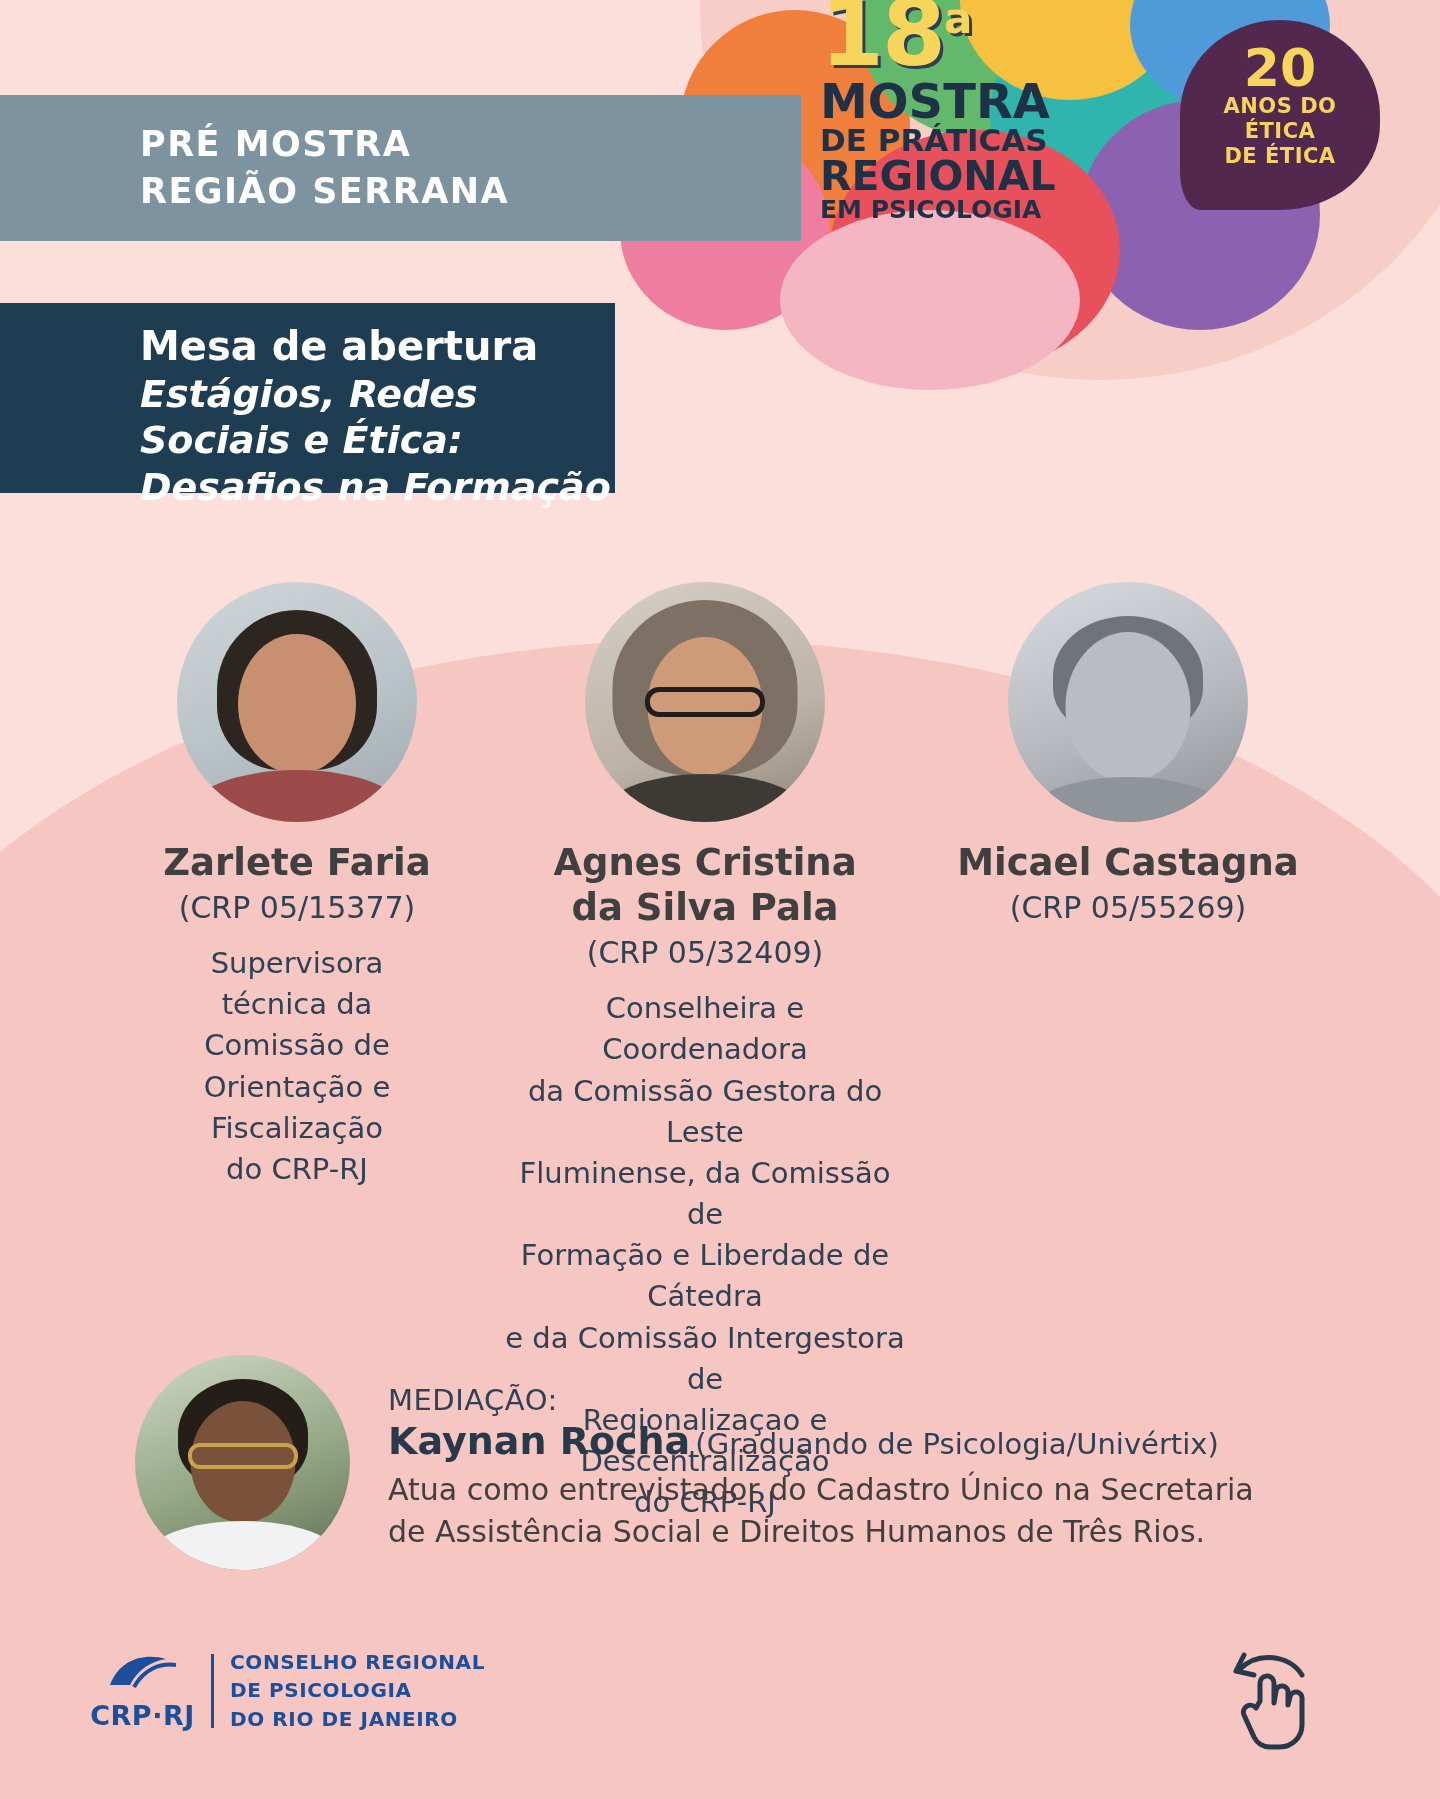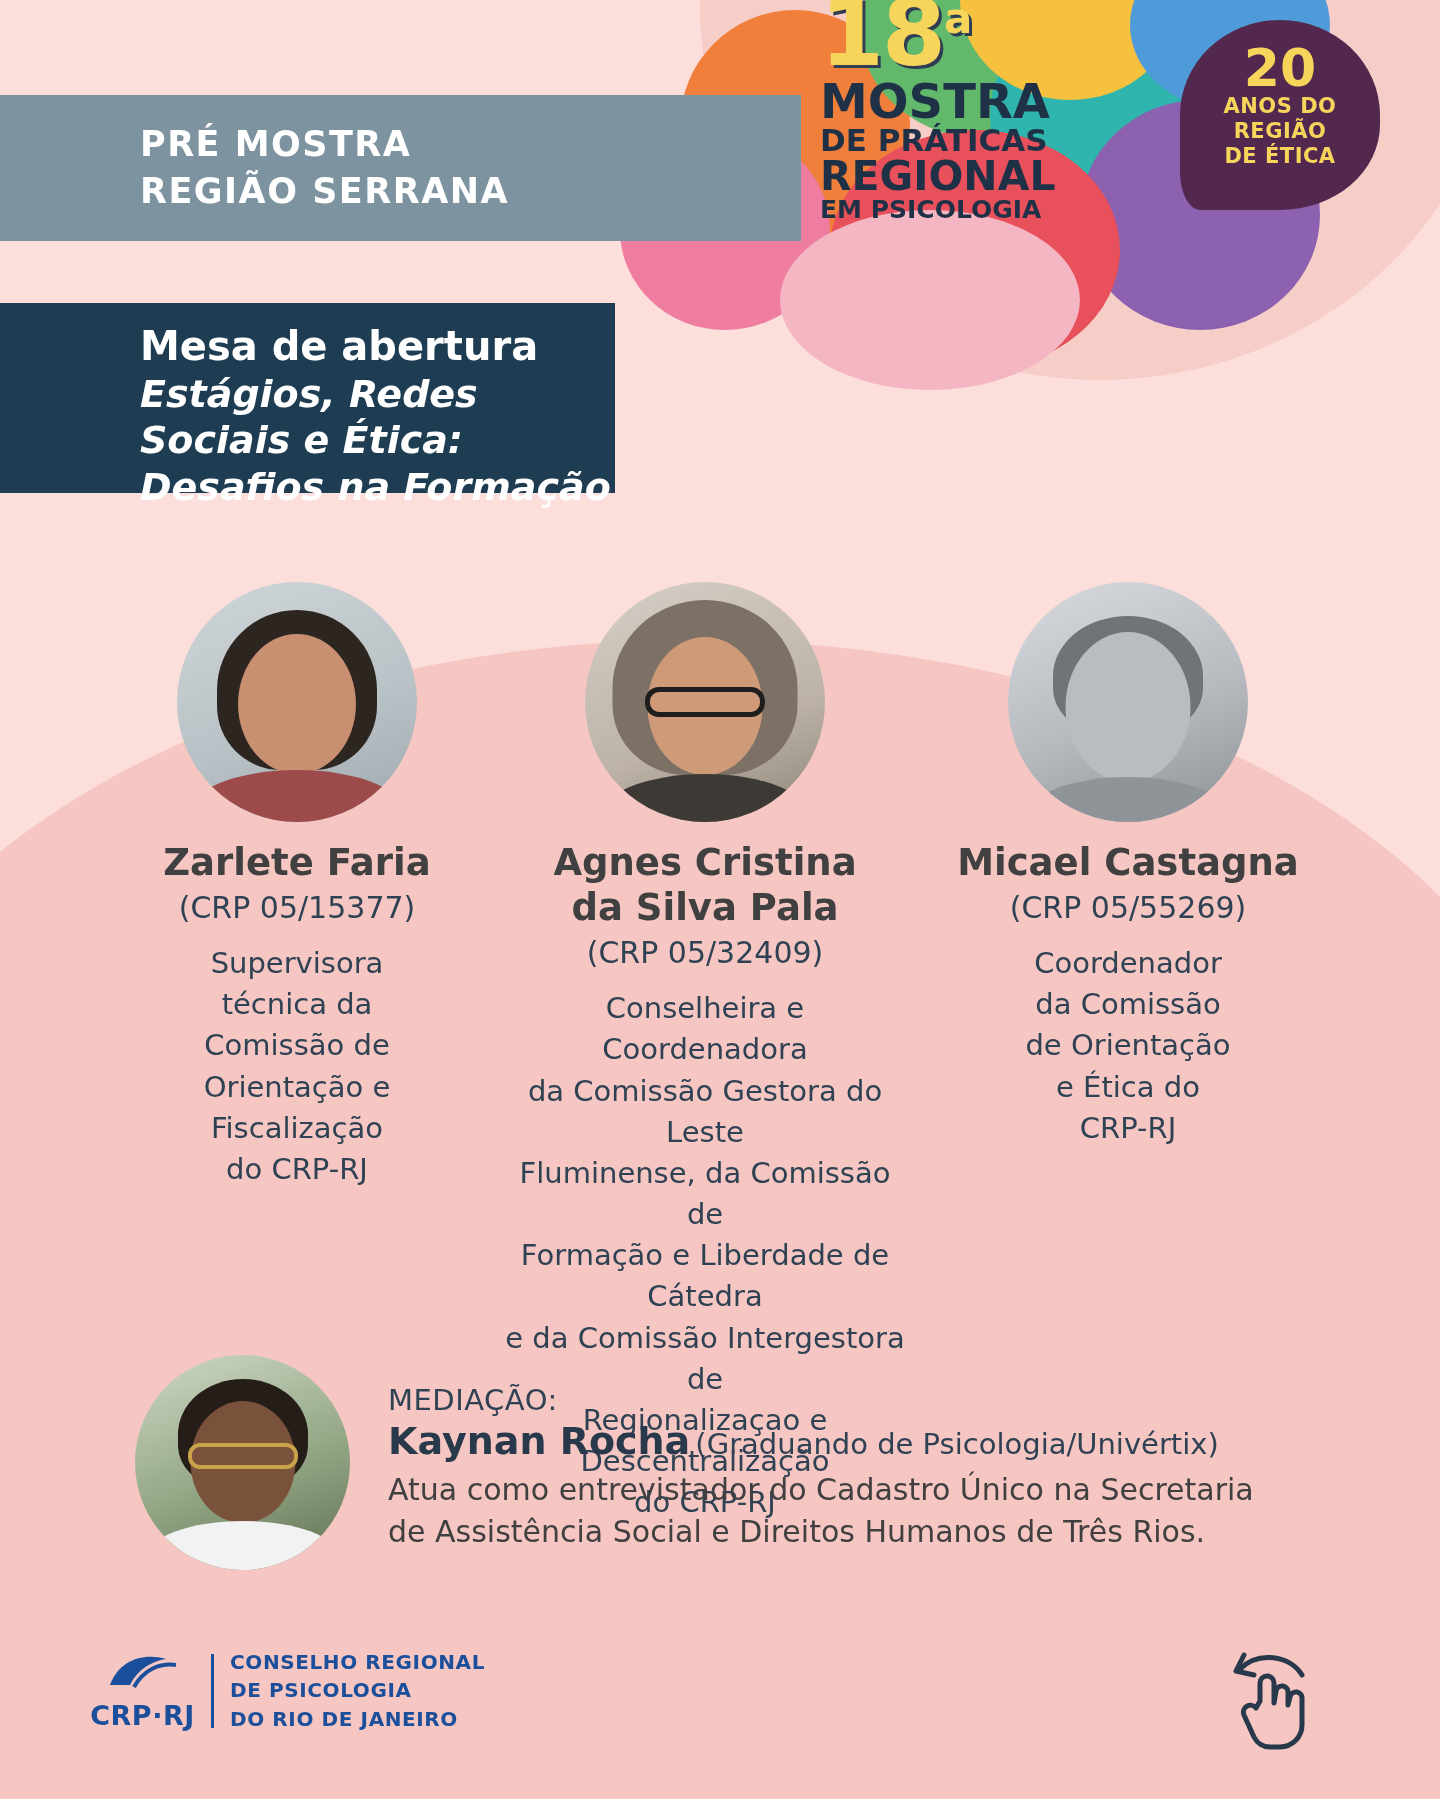--- a/index.html
+++ b/index.html
@@ -297,21 +297,21 @@
     </div>
     <div class="mostra-line m1">MOSTRA</div>
     <div class="mostra-line m3">DE PRÁTICAS</div>
     <div class="mostra-line m2">REGIONAL</div>
     <div class="mostra-line m4">EM PSICOLOGIA</div>
   </div>
 
   <div class="badge20">
     <div class="b20">20</div>
     <div class="btxt">ANOS DO</div>
-    <div class="btxt">REGIÃO</div>
+    <div class="btxt">ÉTICA</div>
     <div class="btxt">DE ÉTICA</div>
   </div>
 </div>
 
 <div class="banner-grey">
   <div class="txt">
     <div>PRÉ MOSTRA</div>
     <div>REGIÃO SERRANA</div>
   </div>
 </div>
@@ -360,25 +360,20 @@
   </div>
 
   <div class="speaker right">
     <div class="avatar av3">
       <div class="hair" style="top:34px;width:150px;height:120px;background:#6f7479;"></div>
       <div class="face" style="top:50px;width:125px;height:150px;background:#b9bcc0;"></div>
       <div class="body" style="top:195px;width:215px;height:90px;background:#8f9499;"></div>
     </div>
     <div class="sp-name" style="white-space:pre-line;">Micael Castagna</div>
     <div class="sp-crp">(CRP 05/55269)</div>
-    <div class="sp-role" style="white-space:pre-line;">Coordenador
-da Comissão
-de Orientação
-e Ética do
-CRP-RJ</div>
   </div>
 
 </div>
 
 <div class="mediation">
   <div class="med-avatar av4">
     <div class="hair" style="top:24px;width:130px;height:110px;background:#241d18;"></div>
     <div class="face" style="top:46px;width:105px;height:122px;background:#7a513a;"></div>
     <div class="face" style="top:88px;width:110px;height:26px;border:4px solid #c9a24a;background:transparent;border-radius:12px;"></div>
     <div class="body" style="top:166px;width:190px;height:70px;background:#f2f2f2;"></div>

